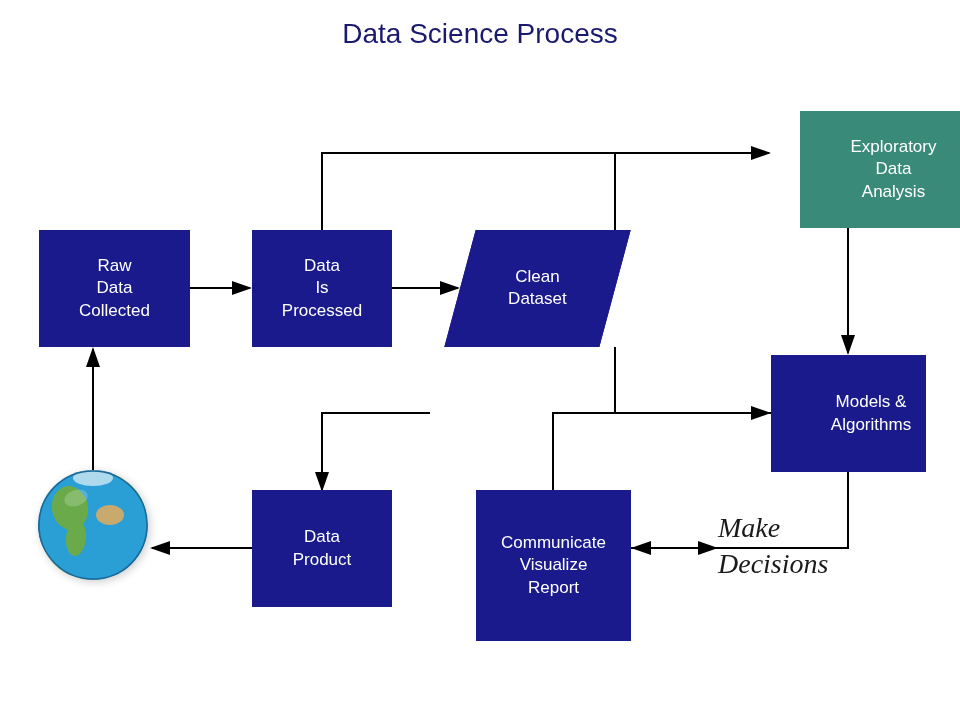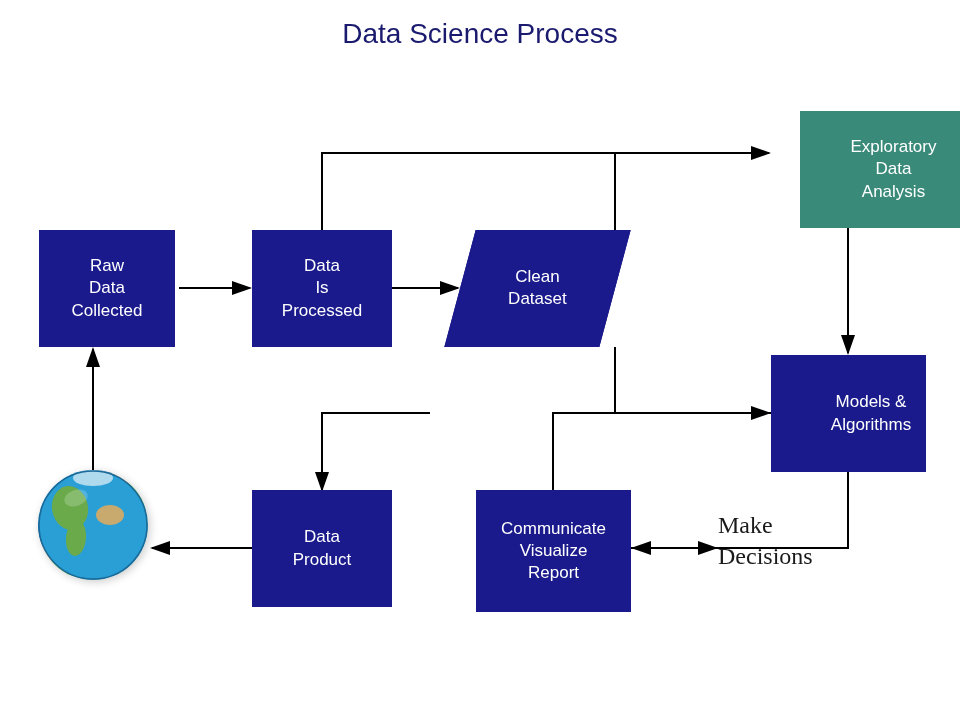--- a/index.html
+++ b/index.html
@@ -78,26 +78,27 @@
         #1a8fcc 35%, #0a6aaa 50%,
         #deb887 55%, #c8a96e 58%,
         #5bc85b 60%, #3aa83a 65%,
         #5bc8e8 70%, #1a8fcc 80%,
         #0a5a99 100%);
       box-shadow: inset -8px -8px 20px rgba(0,0,0,0.3), 2px 2px 8px rgba(0,0,0,0.2);
     }
 
     .make-decisions {
       position: absolute;
-      font-size: 24px;
+      font-size: 28px;
       color: #1a1a1a;
       font-family: 'Comic Sans MS', cursive;
       left: 718px;
       top: 510px;
       line-height: 1.3;
+      font-style: italic;
     }
   </style>
 </head>
 <body>
 
 <div id="title">Data Science Process</div>
 
 <svg id="arrows">
 
   <defs>
@@ -126,21 +127,21 @@
   <polyline points="771,413 553,413 553,490" stroke="#000" stroke-width="2" fill="none"></polyline>
   <polyline points="430,413 322,413 322,490" stroke="#000" stroke-width="2" fill="none" marker-end="url(#arrowhead)"></polyline>
 
   <line x1="631" y1="548" x2="716" y2="548" stroke="#000" stroke-width="2" marker-end="url(#arrowhead)"></line>
 
   <line x1="252" y1="548" x2="152" y2="548" stroke="#000" stroke-width="2" marker-end="url(#arrowhead)"></line>
 
   <line x1="93" y1="470" x2="93" y2="349" stroke="#000" stroke-width="2" marker-end="url(#arrowhead)"></line>
 </svg>
 
-<div class="box-blue" style="left:39px;top:230px;width:136px;height:117px;">
+<div class="box-blue" style="left:39px;top:230px;width:151px;height:117px;">
   <span style="white-space:pre-line">Raw
 Data
 Collected</span>
 </div>
 
 <div class="box-blue" style="left:252px;top:230px;width:140px;height:117px;">
   <span style="white-space:pre-line">Data
 Is
 Processed</span>
 </div>
@@ -159,21 +160,21 @@
 <div class="box-blue" style="left:771px;top:355px;width:155px;height:117px;padding-left:45px;">
   <span style="white-space:pre-line">Models &amp;
 Algorithms</span>
 </div>
 
 <div class="box-blue" style="left:252px;top:490px;width:140px;height:117px;">
   <span style="white-space:pre-line">Data
 Product</span>
 </div>
 
-<div class="box-blue" style="left:476px;top:490px;width:155px;height:122px;">
+<div class="box-blue" style="left:476px;top:490px;width:155px;height:151px;">
   <span style="white-space:pre-line">Communicate
 Visualize
 Report</span>
 </div>
 
 <div id="globe">
   <svg width="110" height="110" viewBox="0 0 110 110">
 
     <circle cx="55" cy="55" r="54" fill="#2a9fd6"></circle>
 

